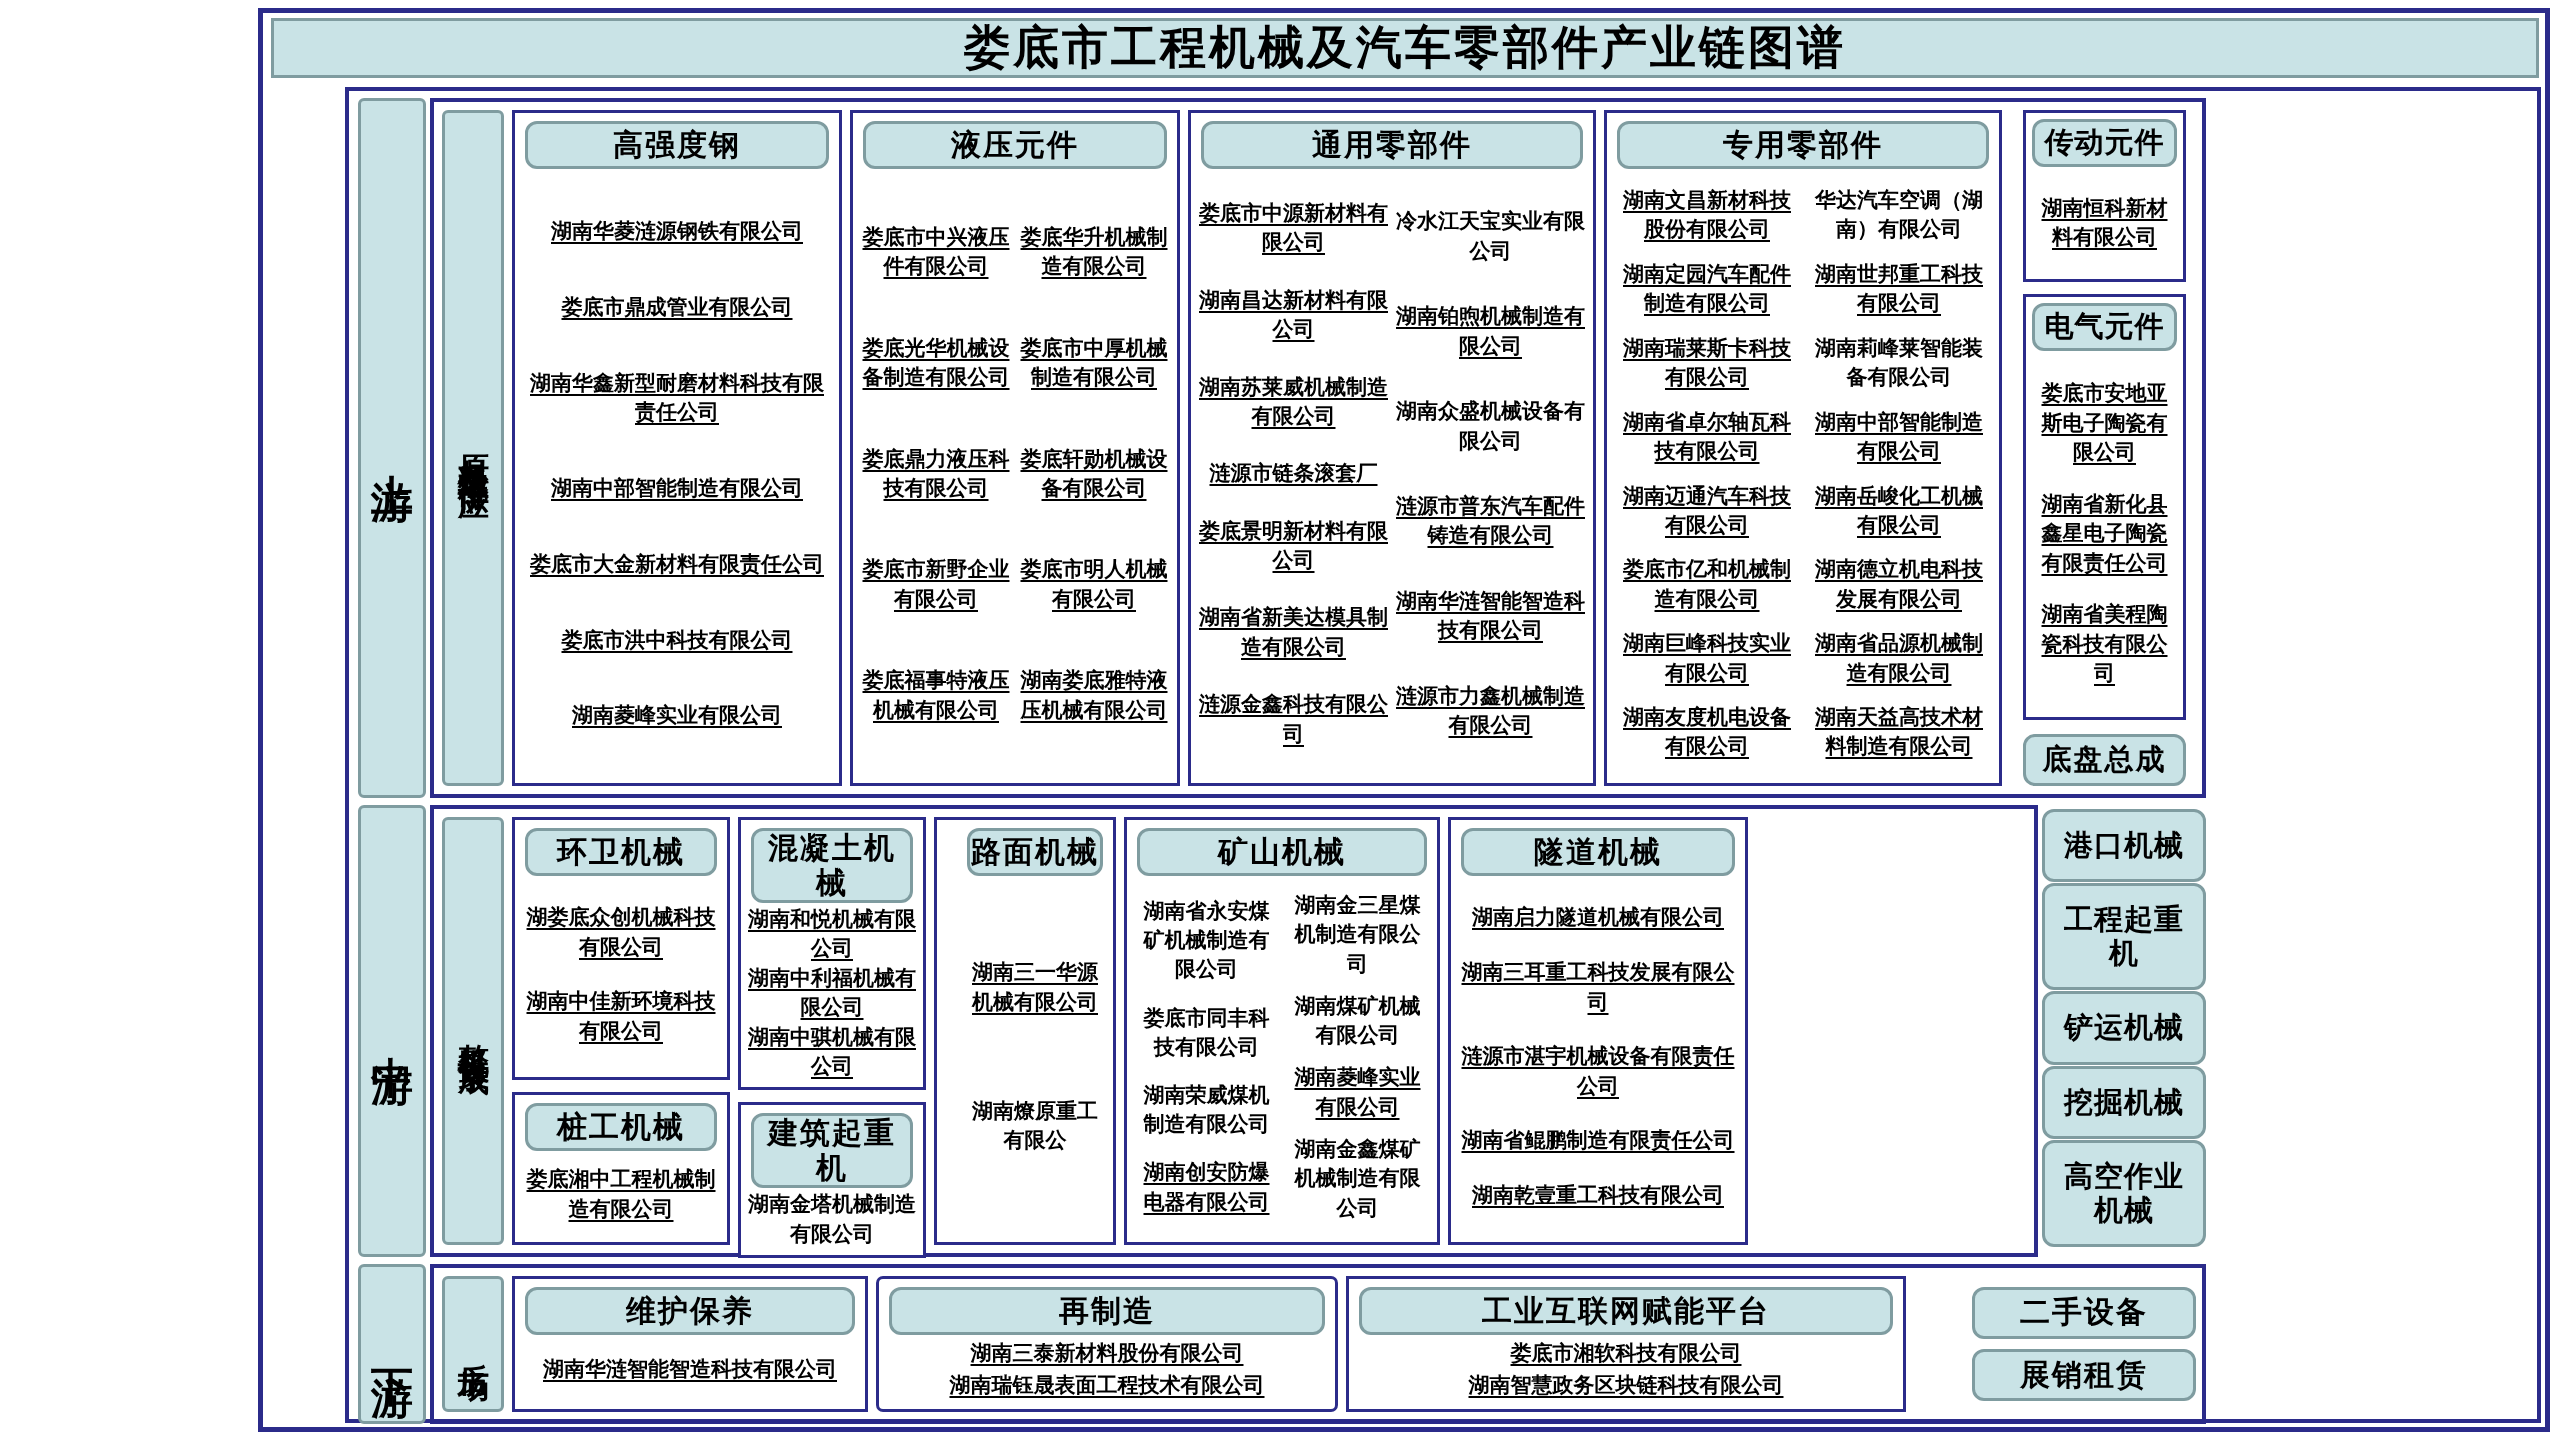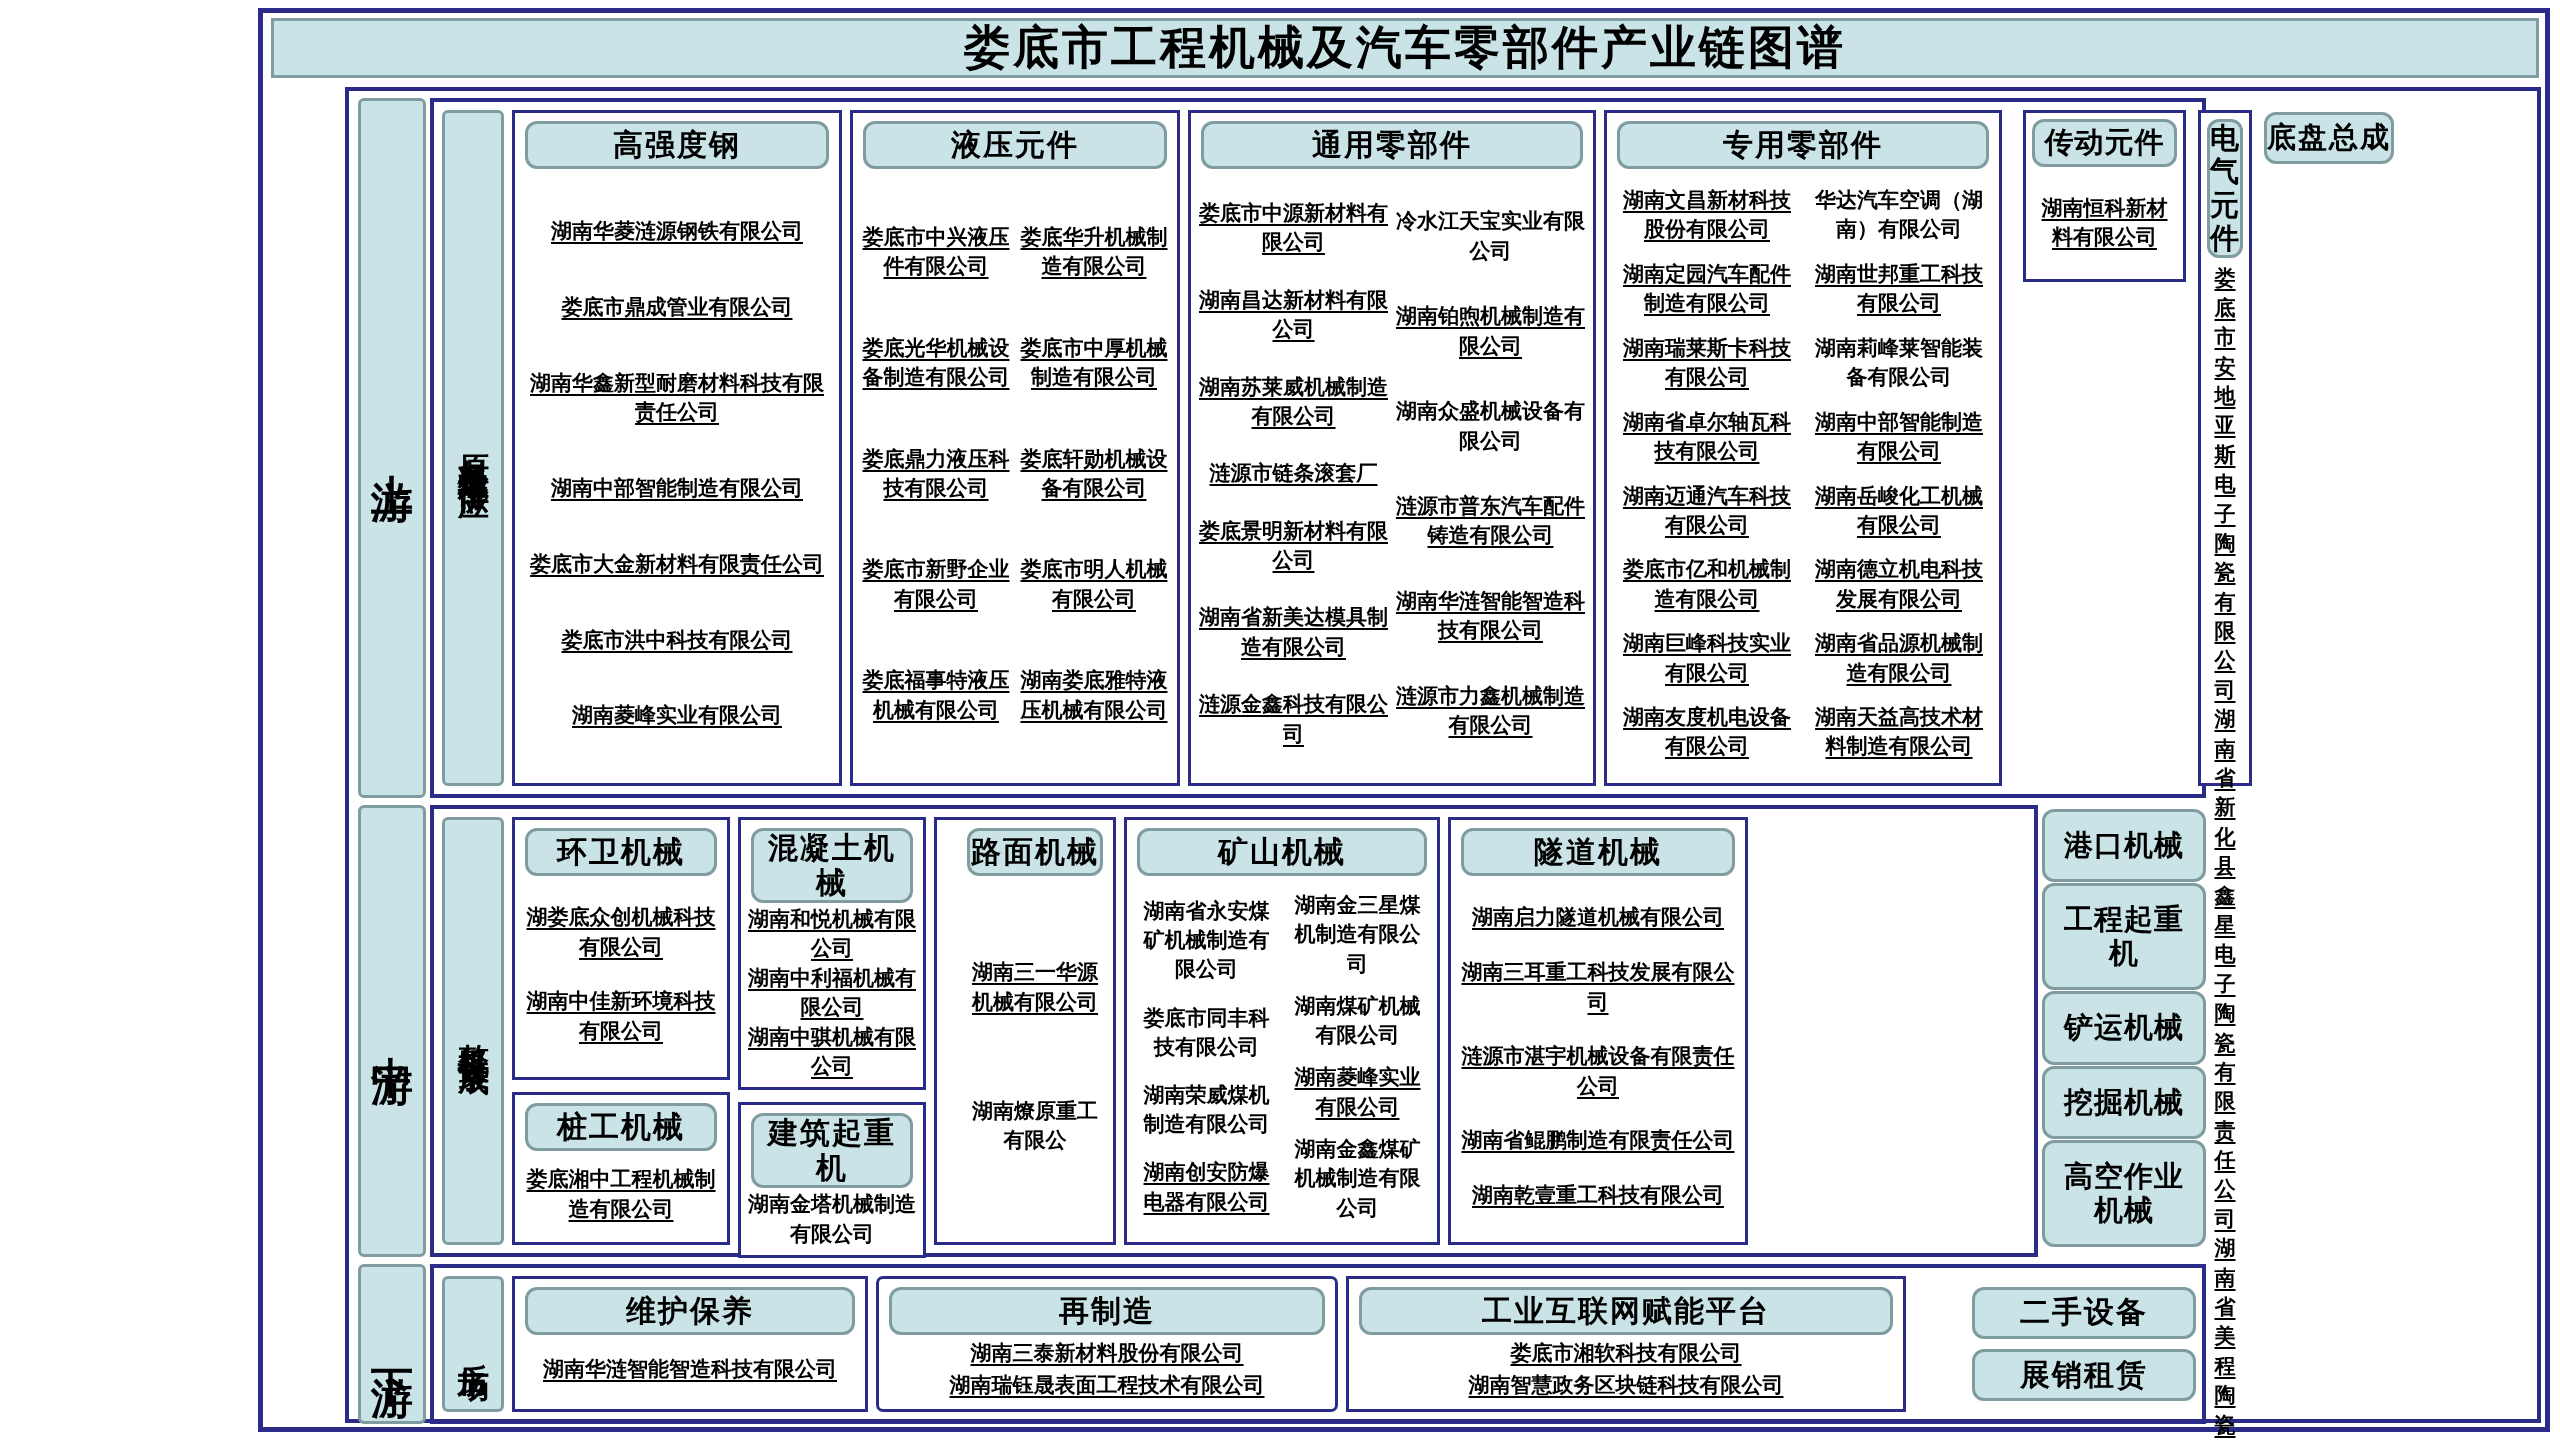--- a/index.html
+++ b/index.html
@@ -35,21 +35,21 @@
   .company { font-size:21px; font-weight:bold; text-align:center; line-height:1.4;
     padding:0 3px; }
   .company.u { text-decoration:underline; text-underline-offset:4px; }
   .col { flex:0 0 auto; }
   .b0 .c0 { width:330px; } .b0 .c1 { width:330px; } .b0 .c2 { width:408px; } .b0 .c3 { width:398px; }
   .b1 .c0 { width:218px; } .b1 .c1 { width:188px; } .b1 .c2 { width:198px; }
   .b1 .c3 { width:182px;padding-left:20px; } .b1 .c4 { width:316px; } .b1 .c5 { width:300px; }
   .b2 .c0 { width:356px; } .b2 .c1 { width:462px;border-radius:7px; } .b2 .c2 { width:560px; }
   .stack { display:flex; flex-direction:column; gap:12px; }
   .stack-top { flex:1.75; } .stack-bottom { flex:1; }
-  .side { width:176px; flex:0 0 auto; display:flex; flex-direction:row; gap:12px;padding-left:13px; }
+  .side { width:176px; flex:0 0 auto; display:flex; flex-direction:column; gap:12px;padding-left:13px; }
   .side .catbox { width:100%; }
   .side .fixed1 { height:172px; flex:0 0 auto; } .side .grow { flex:1; }
   .side .cat-header-box { margin:6px; letter-spacing:1px; font-size:29px; }
   .side-footer { height:52px; margin-top:2px; flex:0 0 auto; font-size:29px; }
   .rail { width:164px; flex:0 0 auto; display:flex; flex-direction:column;
     justify-content:space-between; padding:4px 0 10px; }
   .rail .hbox { min-height:52px; font-size:29px; letter-spacing:1px; padding:17px 10px; }
   .rail2 { width:224px; flex:0 0 auto; margin-left:58px; display:flex;
     flex-direction:column; justify-content:space-evenly; }
   .rail2 .hbox { height:52px; font-size:30px; }

